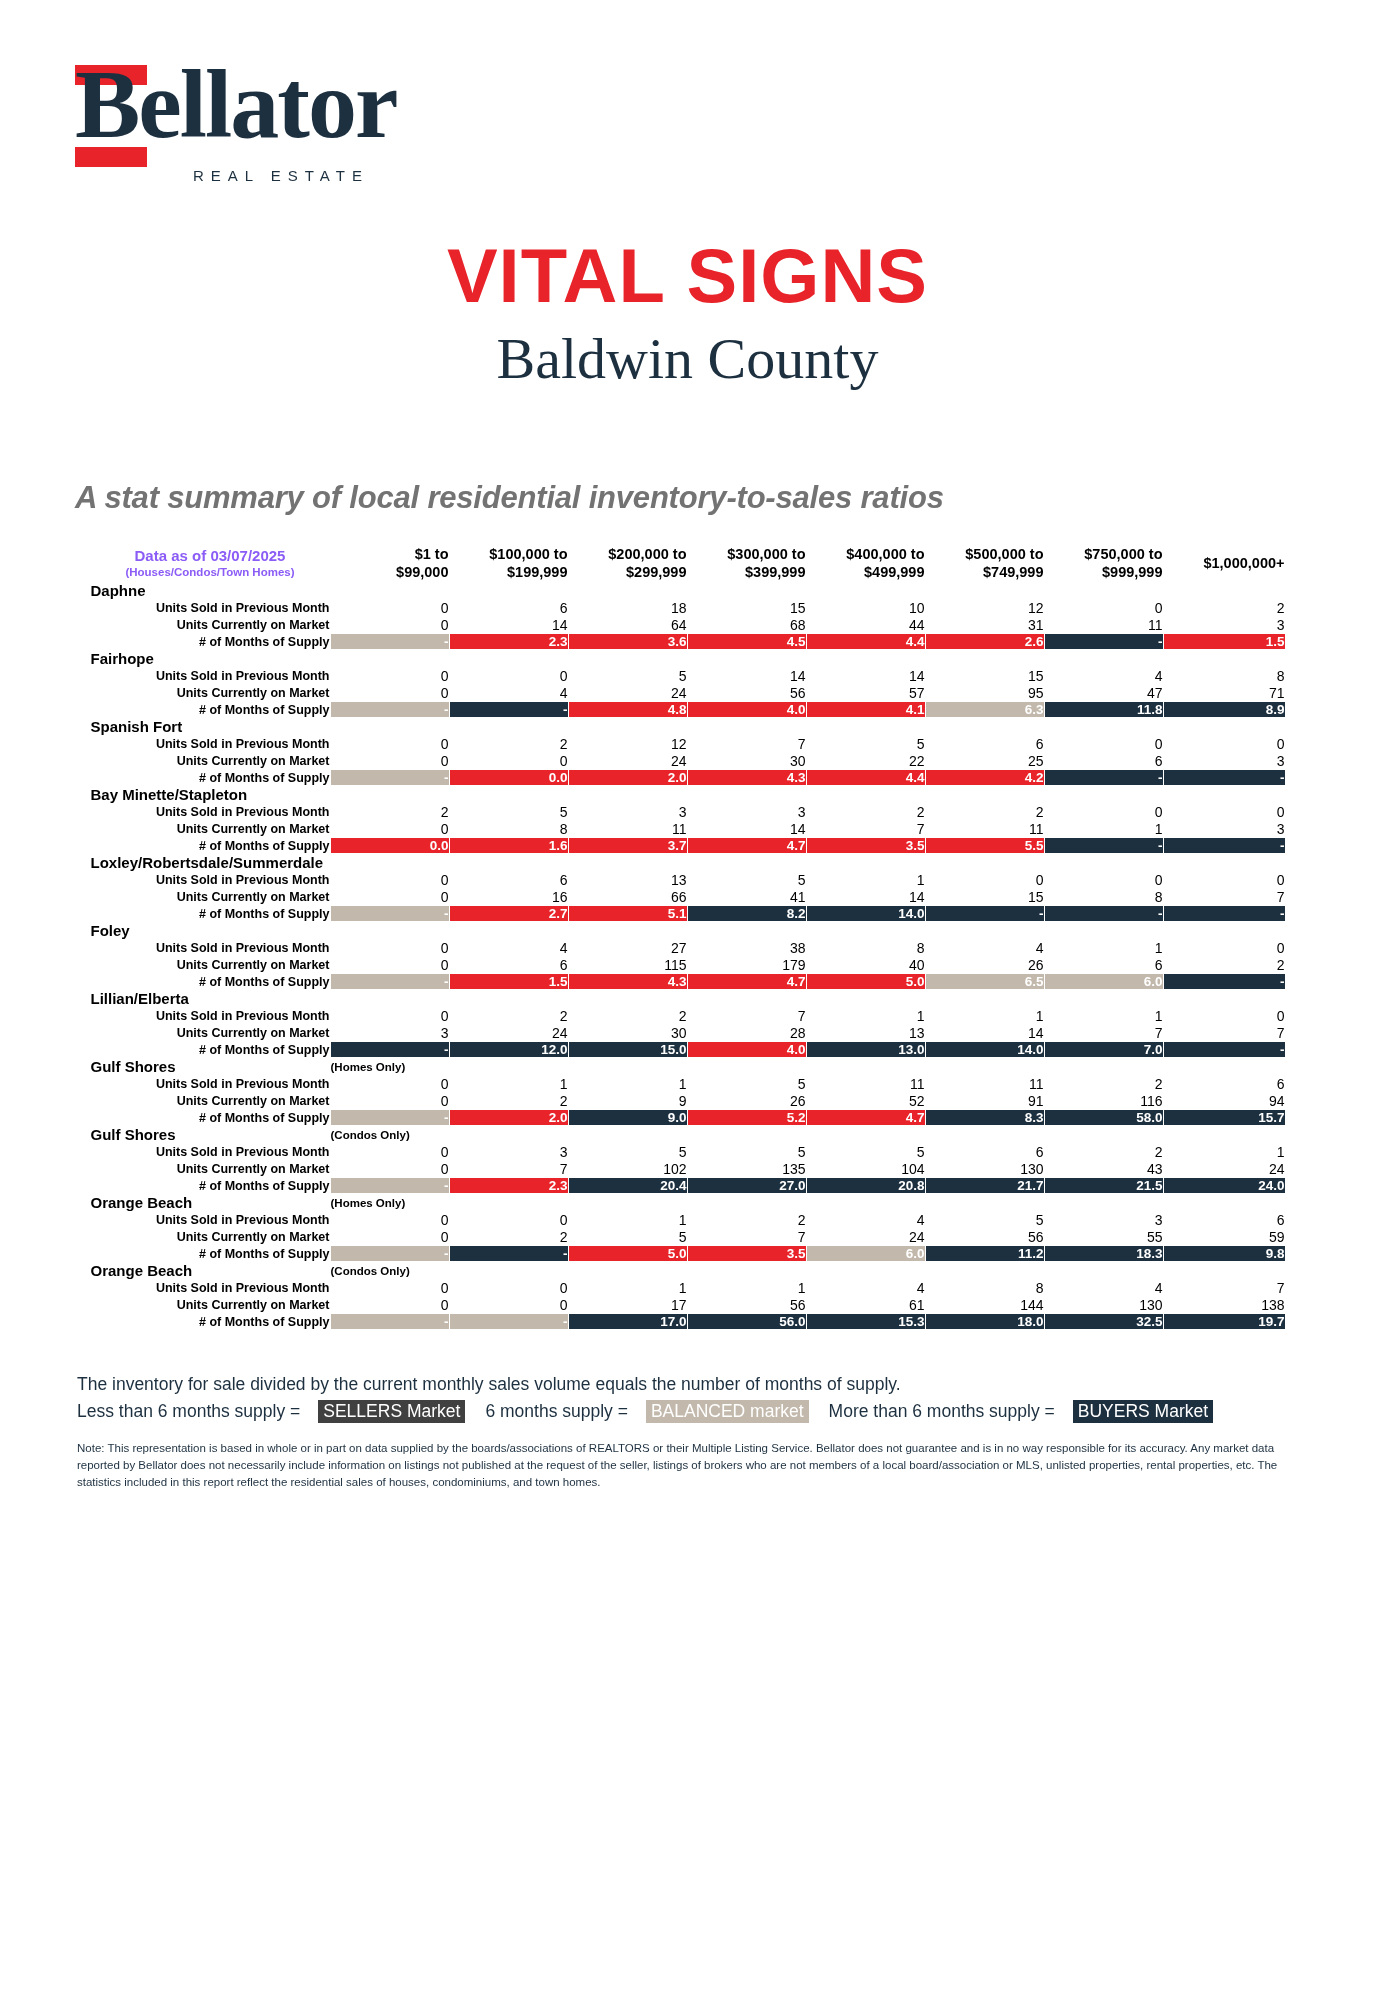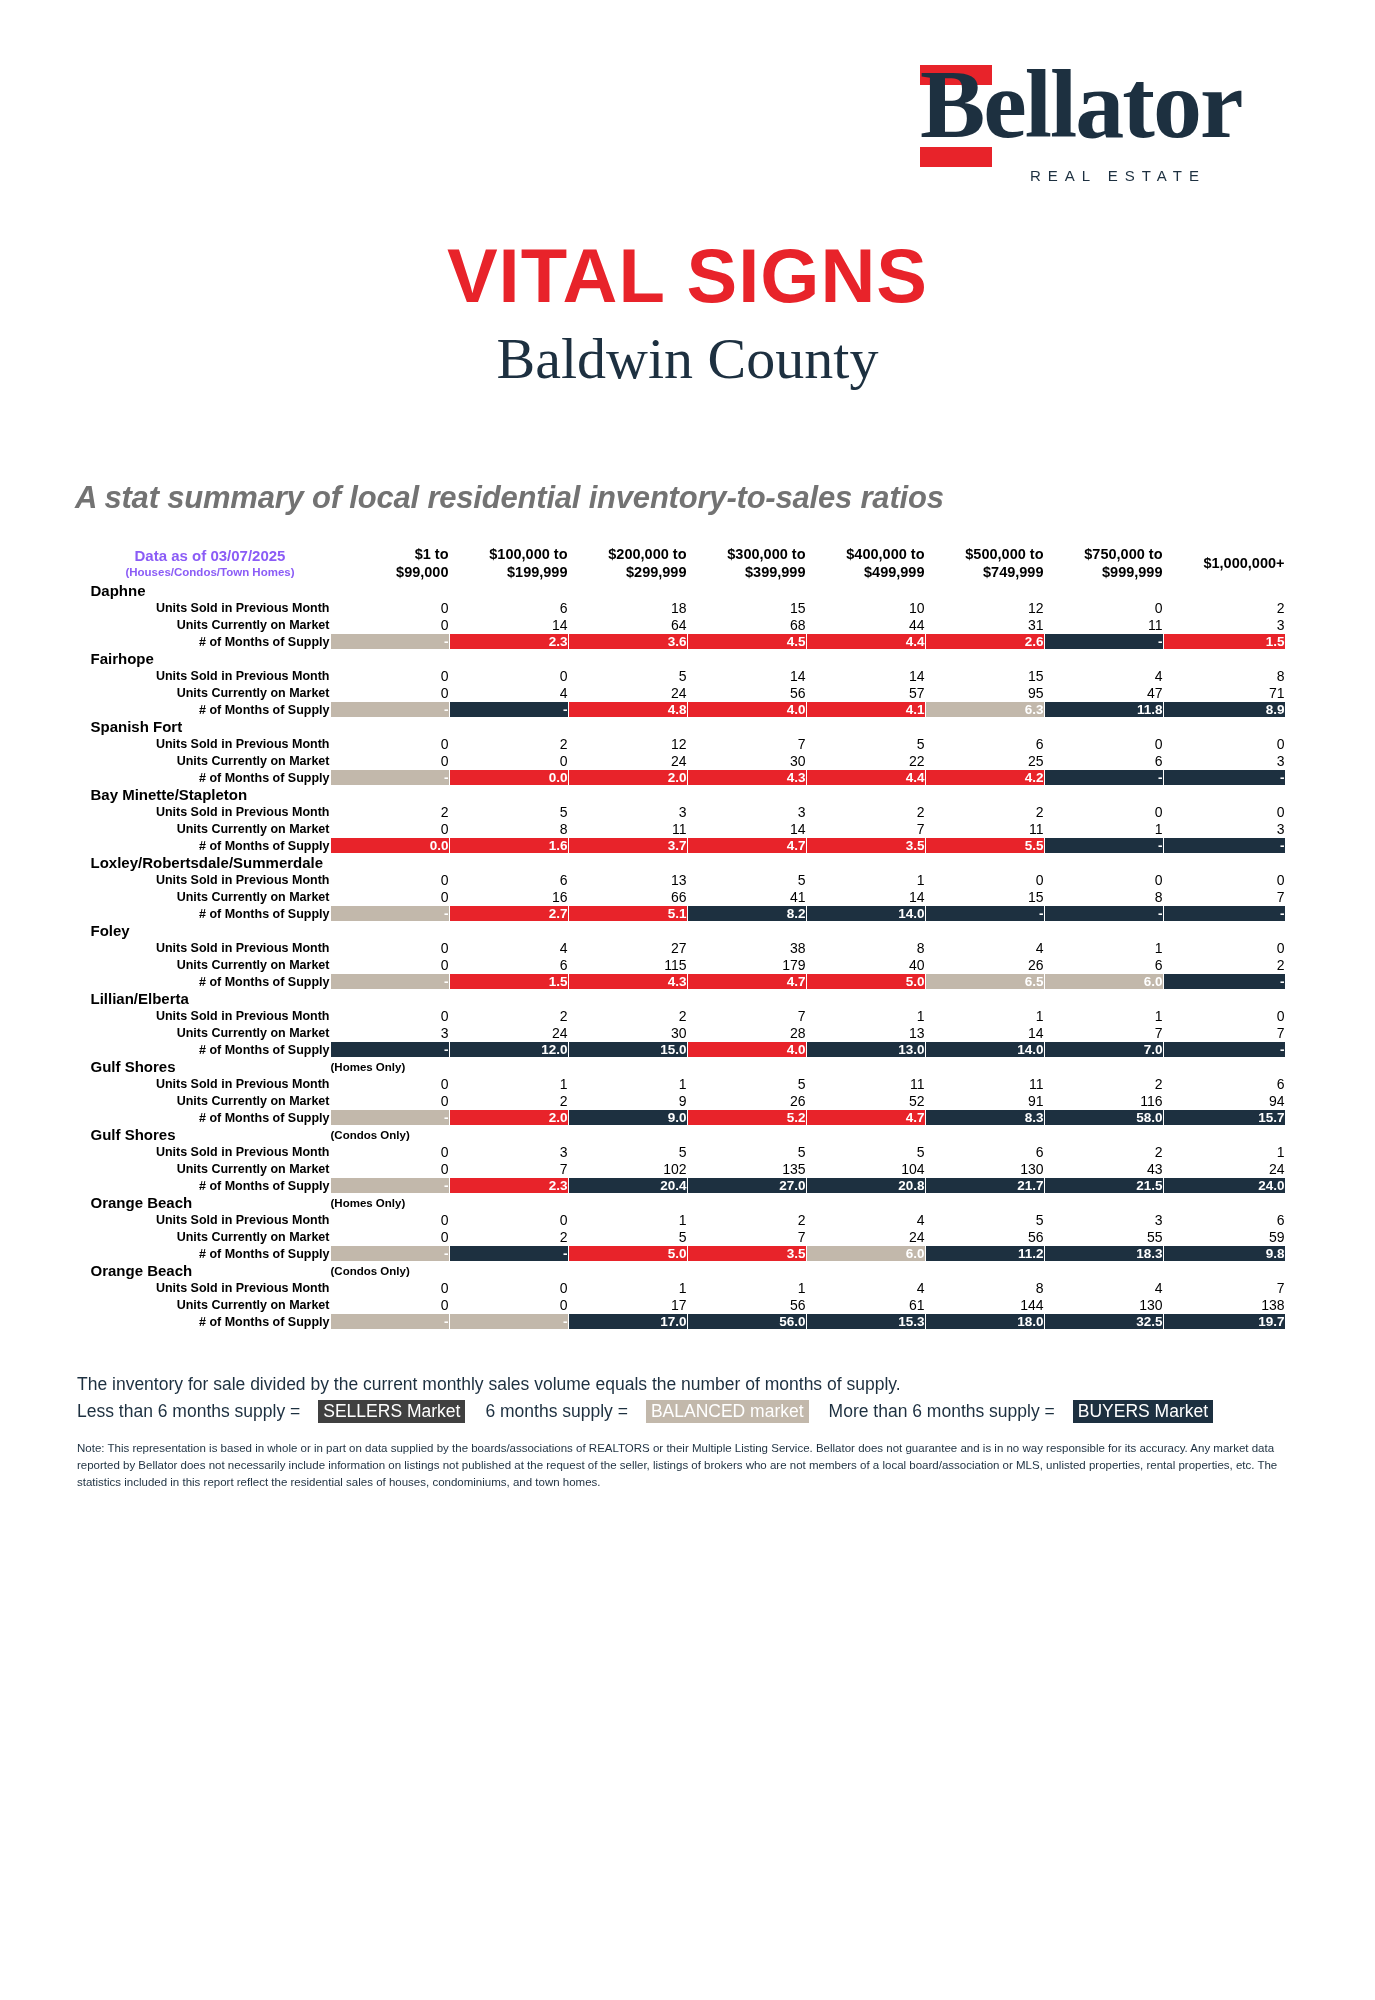--- a/index.html
+++ b/index.html
@@ -20,21 +20,21 @@
     height: 2000px;
     box-sizing: border-box;
     padding: 0 75px;
     position: relative;
   }
 
   
   .logo-wrap {
     padding-top: 55px;
     display: flex;
-    justify-content: flex-end;
+    justify-content: flex-start;
   }
   .logo {
     position: relative;
     width: 380px;
     height: 125px;
   }
   .logo-bar-top {
     position: absolute;
     left: 0px;
     top: 10px;
@@ -56,21 +56,21 @@
     top: -4px;
     font-family: "Liberation Serif", serif;
     font-weight: bold;
     font-size: 98px;
     letter-spacing: -2px;
     color: #1d3040;
     line-height: 1.1;
   }
   .logo-sub {
     position: absolute;
-    left: 110px;
+    left: 118px;
     top: 112px;
     font-size: 15px;
     letter-spacing: 7px;
     color: #1d3040;
     font-weight: 500;
   }
 
   
   .vital-signs {
     text-align: center;

